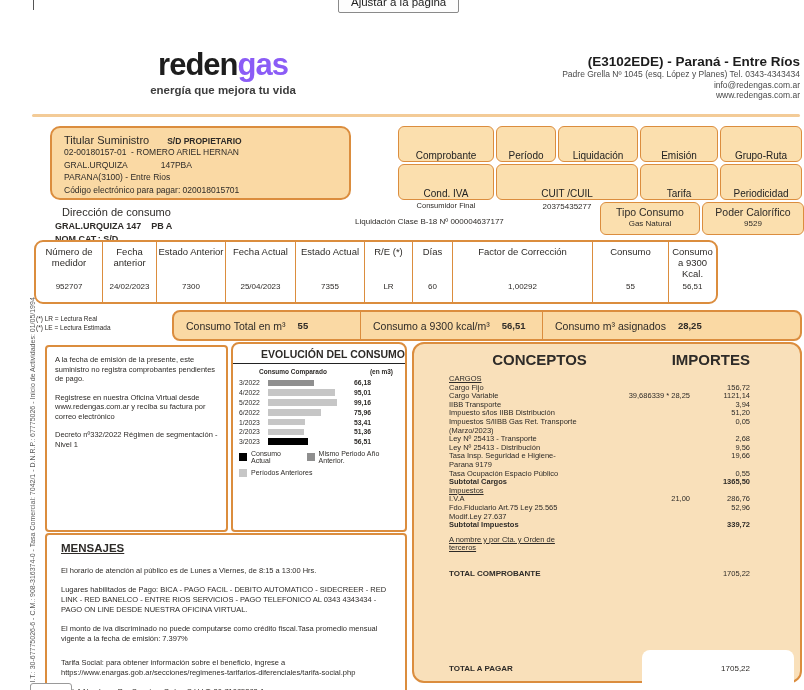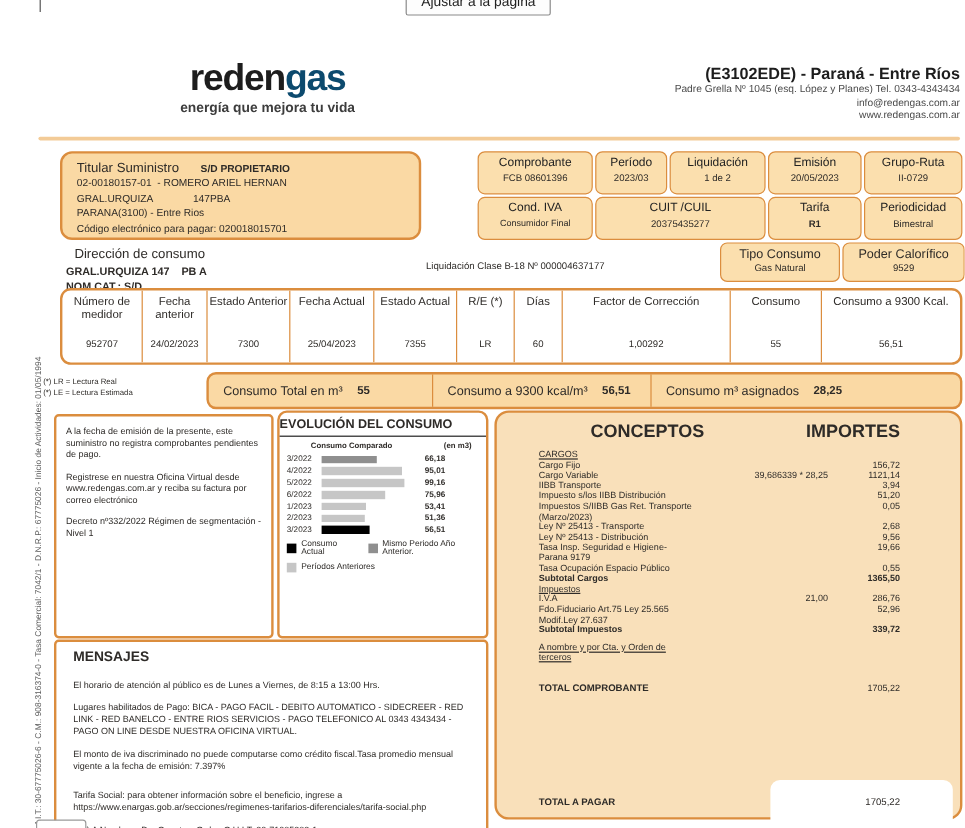--- a/index.html
+++ b/index.html
@@ -8,21 +8,21 @@
   
   .fit-btn{position:absolute;left:338px;top:-9px;height:22px;padding:3px 12px;
            background:#fdfdfd;border:1px solid #8a8a8a;border-radius:2px;
            font-size:11.5px;color:#222;}
   .page-tick{position:absolute;left:33px;top:0;width:1px;height:10px;background:#555;}
   .topline{position:absolute;left:32px;top:114px;width:768px;height:3px;background:#f3cb97;border-radius:2px;}
   
   .logo{position:absolute;left:118px;top:50px;width:210px;text-align:center;}
   .logo .word{font-size:31px;font-weight:bold;letter-spacing:-1px;line-height:30px;}
   .logo .p1{color:#1d1d1d;}
-  .logo .p2{color:#0c4a6e;}
+  .logo .p2{color:#8b5cf6;}
   .logo .tag{font-size:11.5px;font-weight:bold;color:#3d3d3d;margin-top:4px;}
   .branch{position:absolute;right:4px;top:54px;width:330px;text-align:right;line-height:10.5px;}
   .branch .b-title{font-size:13.5px;font-weight:bold;color:#1d1d1d;line-height:15px;}
   .branch .b-line{font-size:8.5px;color:#4a4a4a;}
   
   .vtext{position:absolute;left:29px;top:116px;height:572px;width:15px;
          writing-mode:vertical-rl;transform:rotate(180deg);font-size:7px;color:#5a5a5a;white-space:nowrap;}
   
   .obox{border:2px solid #db8d3e;background:#fad9a4;border-radius:10px;box-sizing:border-box;}
   .wbox{border:2px solid #db8d3e;background:#fff;box-sizing:border-box;}
@@ -30,59 +30,59 @@
   .titular{position:absolute;left:50px;top:126px;width:301px;height:74px;padding:6px 12px;}
   .titular .row1{font-size:11px;}
   .titular .row1 .val{font-size:8.5px;font-weight:bold;margin-left:18px;}
   .titular .bline{font-size:8.5px;font-weight:normal;line-height:12.5px;white-space:pre;}
   .titular .numsp{margin-left:33px;}
   
   .meta{position:absolute;left:398px;top:126px;width:404px;}
   .meta .mrow{display:flex;gap:2px;margin-bottom:2px;}
   .mcell{border:1px solid #db8d3e;background:#fbdfae;border-radius:6px;box-sizing:border-box;
          height:36px;text-align:center;padding-top:3px;}
-  .mcell .lab{font-size:10px;color:#222;line-height:12px;}
+  .mcell .lab{font-size:10px;color:#222;line-height:12px;margin-top:20px;}
   .mcell .val{font-size:8px;color:#2e2b28;line-height:10px;margin-top:2px;}
   .mcell .val.b{font-weight:bold;}
   .w96{width:96px;} .w60{width:60px;} .w80{width:80px;} .w78{width:78px;} .wfl{flex:1;}
   .w142{width:142px;}
   
   .dir-label{position:absolute;left:62px;top:206px;font-size:11px;}
   .dir-addr{position:absolute;left:55px;top:221px;font-size:9px;font-weight:bold;white-space:pre;}
   .dir-nomcat{position:absolute;left:55px;top:234px;font-size:9px;font-weight:bold;}
   .liq-line{position:absolute;left:355px;top:217px;font-size:8px;}
   .tipo{position:absolute;left:600px;top:202px;display:flex;gap:2px;}
   .tcell{border:1px solid #db8d3e;background:#fbdfae;border-radius:6px;box-sizing:border-box;
          height:33px;text-align:center;padding-top:3px;}
   .tcell .lab{font-size:10.5px;line-height:12px;}
   .tcell .val{font-size:8px;line-height:10px;margin-top:1px;}
   .w100{width:100px;} .w102{width:102px;}
   
-  .meter{position:absolute;left:50px;top:240px;width:752px;height:64px;border-radius:9px;
+  .meter{position:absolute;left:34px;top:240px;width:684px;height:64px;border-radius:9px;
          display:flex;overflow:hidden;}
   .mtcol{box-sizing:border-box;border-left:1px solid #db8d3e;display:flex;flex-direction:column;}
   .mtcol:first-child{border-left:none;}
   .mth{flex:0 0 36px;font-size:9.5px;text-align:center;padding-top:4px;line-height:11px;}
   .mtv{font-size:8px;text-align:center;}
   
   .lrnotes{position:absolute;left:36px;top:314px;font-size:6.5px;line-height:9px;color:#2e2b28;}
   
   .csum{position:absolute;left:172px;top:310px;width:630px;height:31px;border-radius:8px;display:flex;align-items:center;}
   .cseg{box-sizing:border-box;height:100%;display:flex;align-items:center;padding-left:12px;border-left:1px solid #db8d3e;}
   .cseg:first-child{border-left:none;}
   .cseg .lab{font-size:10.5px;}
   .cseg .val{font-size:9.5px;font-weight:bold;margin-left:12px;}
   .cs1{width:186px;} .cs2{width:182px;} .cs3{flex:1;}
   
   .notices{position:absolute;left:45px;top:345px;width:183px;height:187px;border-radius:4px;
            padding:8px 6px 0 8px;font-size:7.5px;line-height:9.5px;}
   .notices p{margin:0 0 9px 0;}
   
   .chart{position:absolute;left:231px;top:342px;width:176px;height:190px;border-radius:8px 8px 4px 4px;}
-  .ch-title{font-size:10.5px;font-weight:bold;text-align:left;padding:4px 0 3px 0;
+  .ch-title{font-size:10.5px;font-weight:bold;text-align:right;padding:4px 0 3px 0;
             border-bottom:1.5px solid #222;}
   .ch-sub{display:flex;justify-content:space-between;font-size:6.5px;font-weight:bold;
           padding:4px 12px 2px 26px;}
   .ch-rows{padding:1px 4px 0 6px;}
   .ch-row{display:flex;align-items:center;height:9.8px;}
   .ch-cat{width:29px;font-size:6.8px;}
   .ch-barwrap{width:76px;}
   .ch-bar{height:6.5px;}
   .ch-val{flex:1;font-size:6.8px;font-weight:bold;padding-left:10px;}
   .ch-legend{padding:3px 4px 0 6px;font-size:7px;}
@@ -104,21 +104,21 @@
   .c-row.bd{font-weight:bold;}
   .c-row.gap{margin-top:6px;}
   .c-total{margin-top:17px;align-items:flex-end;}
   .c-total .c-label{font-weight:bold;font-size:8px;}
   .pay-white{position:absolute;left:228px;top:306px;width:152px;height:60px;background:#fff;border-radius:8px;}
   .pay-label{position:absolute;left:35px;top:320px;font-size:8px;font-weight:bold;}
   .pay-amt{position:absolute;right:50px;top:320px;font-size:8px;}
   
   .mensajes{position:absolute;left:45px;top:533px;width:362px;height:170px;border-radius:4px 4px 0 0;
             padding:8px 12px 0 14px;font-size:7.5px;line-height:10px;}
-  .m-title{font-size:11.5px;font-weight:bold;margin-bottom:13px;}
+  .m-title{font-size:11.5px;font-weight:bold;text-decoration:underline;margin-bottom:13px;}
   .mensajes p{margin:0 0 9px 0;}
   .mensajes p.gapbig{margin-bottom:14px;}
   .mensajes p:last-child{margin:0;}
   .stub{position:absolute;left:30px;top:683px;width:40px;height:14px;background:#fff;
         border:1px solid #9a9a9a;border-radius:3px;}
 </style>
 </head>
 <body>
 
 <div class="canvas">

